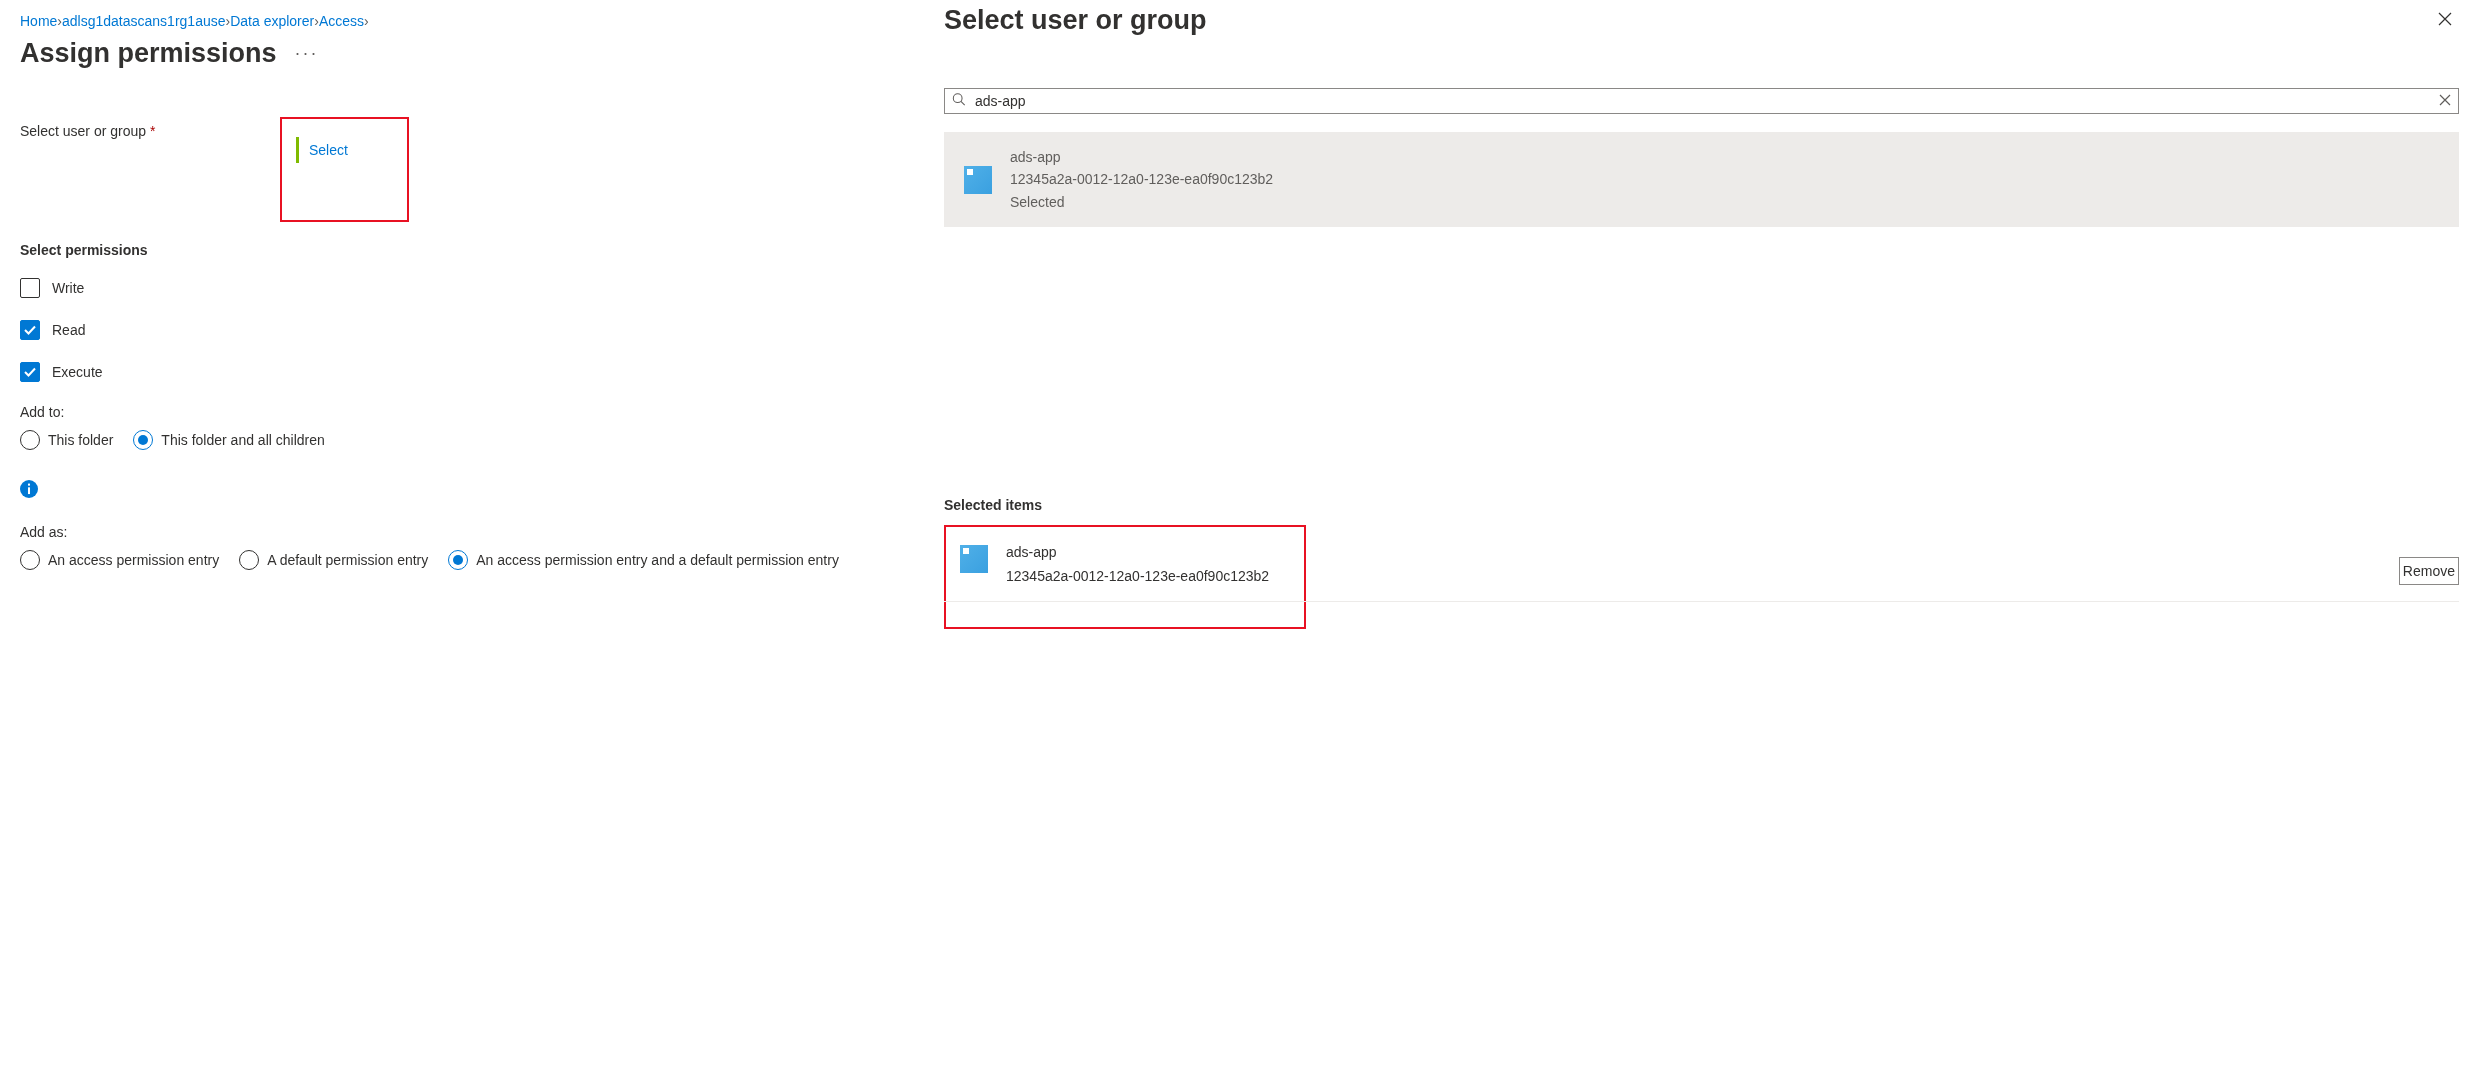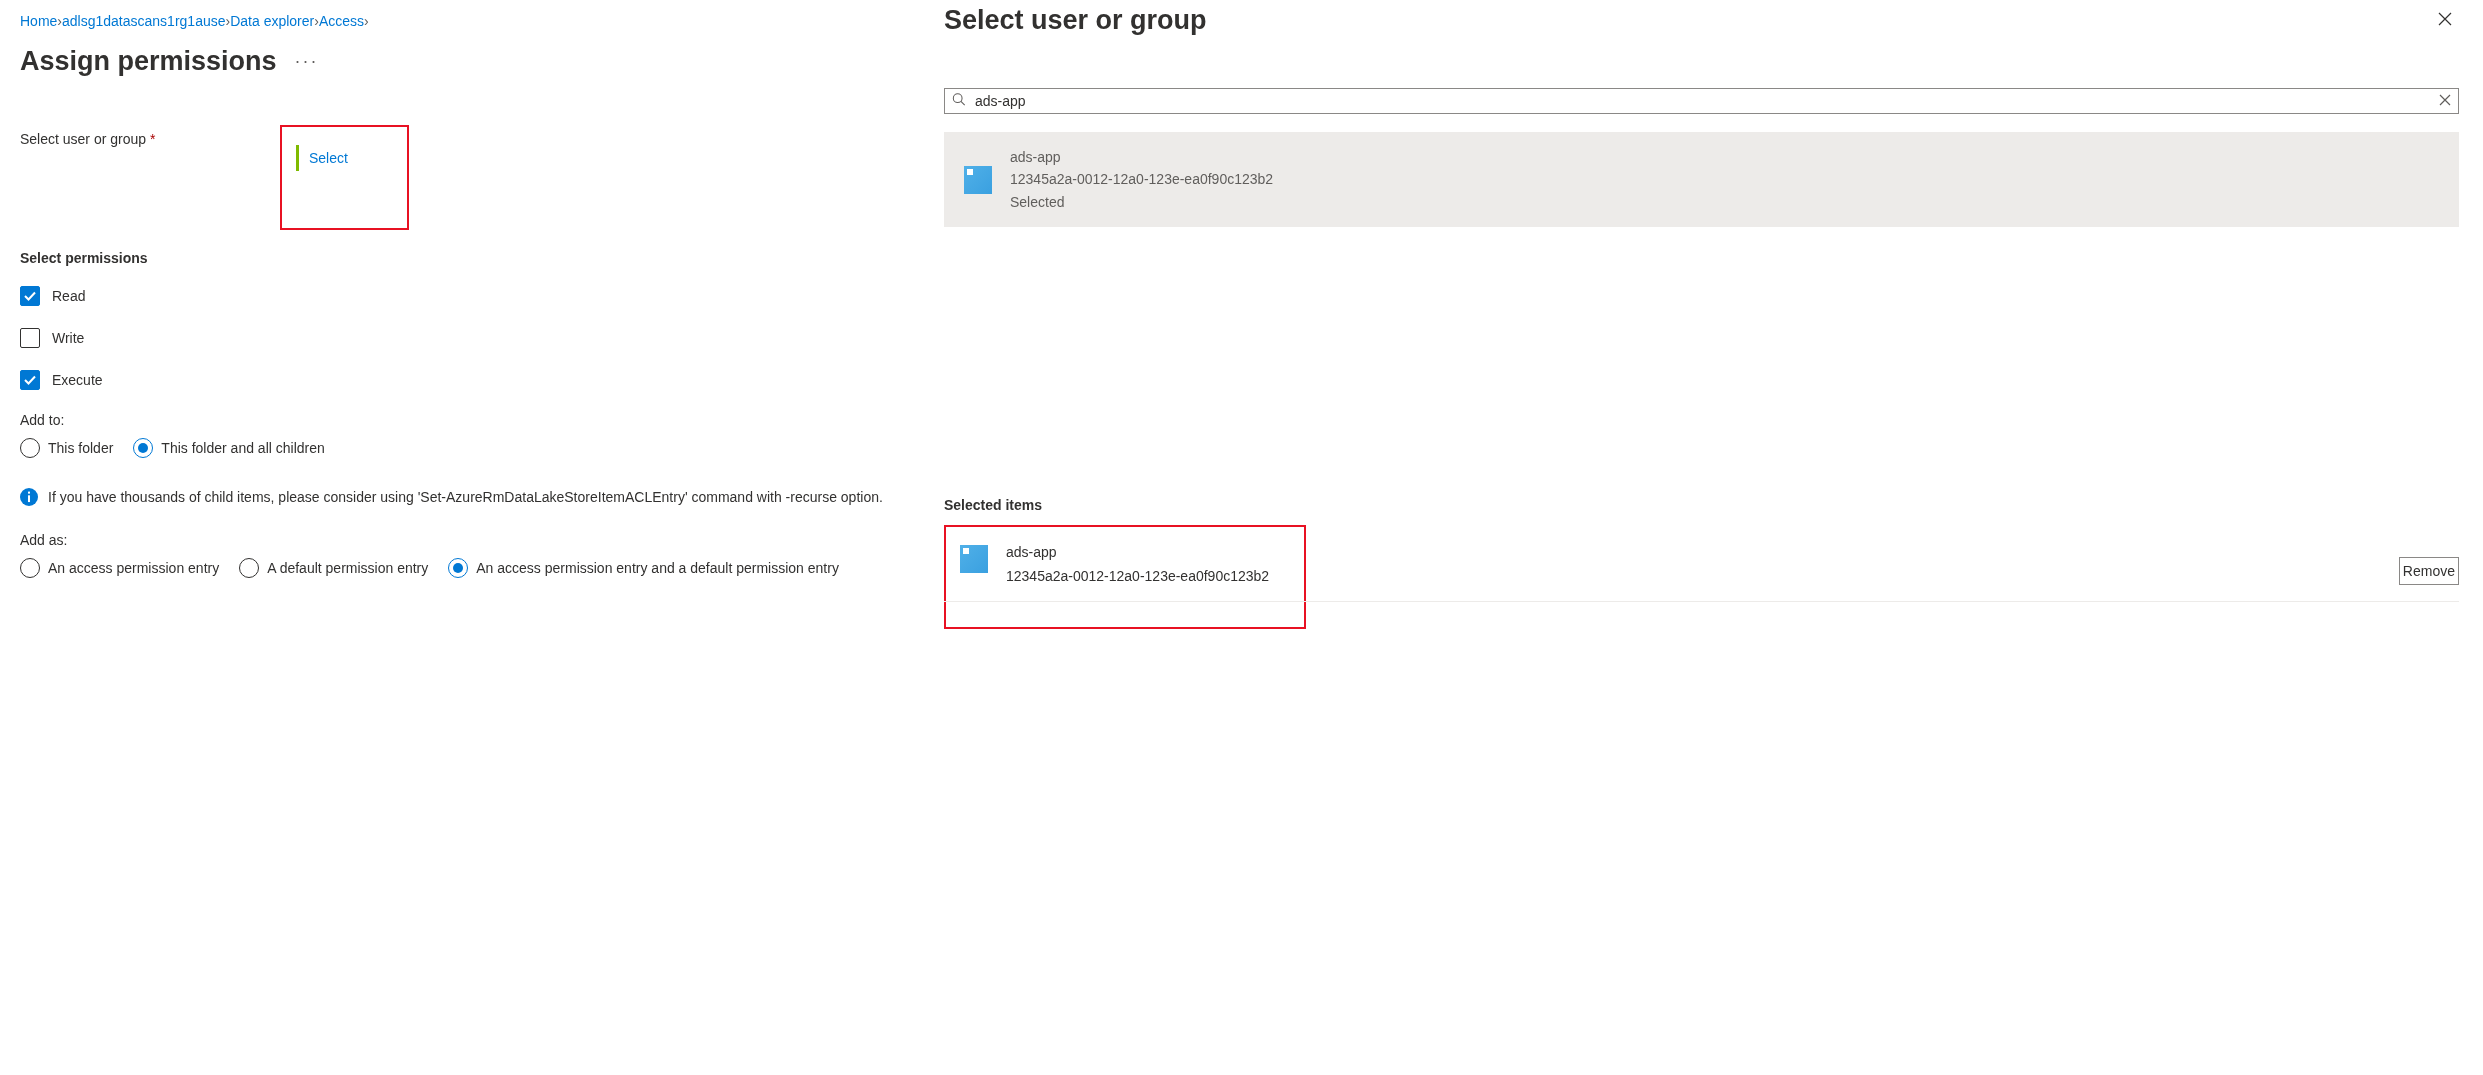--- a/index.html
+++ b/index.html
@@ -35,21 +35,21 @@
     color: #0078d4;
     height: 22px;
   }
   .breadcrumb a { color: #0078d4; text-decoration: none; cursor: pointer; }
   .breadcrumb .sep { color: #605e5c; }
 
   .page-title-row {
     display: flex;
     align-items: center;
     gap: 18px;
-    margin-top: 14px;
+    margin-top: 6px;
   }
   .page-title {
     font-size: 27px;
     font-weight: 600;
     color: #323130;
   }
   .more-icon {
     font-size: 18px;
     color: #605e5c;
     cursor: pointer;
@@ -311,32 +311,32 @@
         <div class="green-bar"></div>
         <span class="select-link">Select</span>
       </div>
     </div>
   </div>
 
   <div class="section-title">Select permissions</div>
 
   <div class="perm-list">
     <div class="checkbox-row">
+      <span class="checkbox">
+        
+      </span>
+      <span>Write</span>
+    </div>
+    <div class="checkbox-row">
       <span class="checkbox checked">
         <svg width="14" height="14" viewBox="0 0 14 14">
             <path d="M2 7 L5.5 10.5 L12 3.5" stroke="#fff" stroke-width="2" fill="none"></path>
           </svg>
       </span>
       <span>Read</span>
-    </div>
-    <div class="checkbox-row">
-      <span class="checkbox">
-        
-      </span>
-      <span>Write</span>
     </div>
     <div class="checkbox-row">
       <span class="checkbox checked">
         <svg width="14" height="14" viewBox="0 0 14 14">
             <path d="M2 7 L5.5 10.5 L12 3.5" stroke="#fff" stroke-width="2" fill="none"></path>
           </svg>
       </span>
       <span>Execute</span>
     </div>
   </div>
@@ -354,21 +354,20 @@
       <span>This folder and all children</span>
     </span>
   </div>
 
   <div class="info-row">
     <svg class="info-icon" viewBox="0 0 16 16">
       <circle cx="8" cy="8" r="8" fill="#0078d4"></circle>
       <rect x="7.1" y="6.5" width="1.8" height="6" fill="#fff"></rect>
       <rect x="7.1" y="3.2" width="1.8" height="1.8" fill="#fff"></rect>
     </svg>
-    <span>If you have thousands of child items, please consider using 'Set-AzureRmDataLakeStoreItemACLEntry' command with -recurse option.</span>
   </div>
 
   <div class="group-label" style="margin-top:26px">Add as:</div>
   <div class="radio-row">
     <span class="radio-item">
       <span class="radio-outer"></span>
       <span>An access permission entry</span>
     </span>
     <span class="radio-item">
       <span class="radio-outer"></span>

